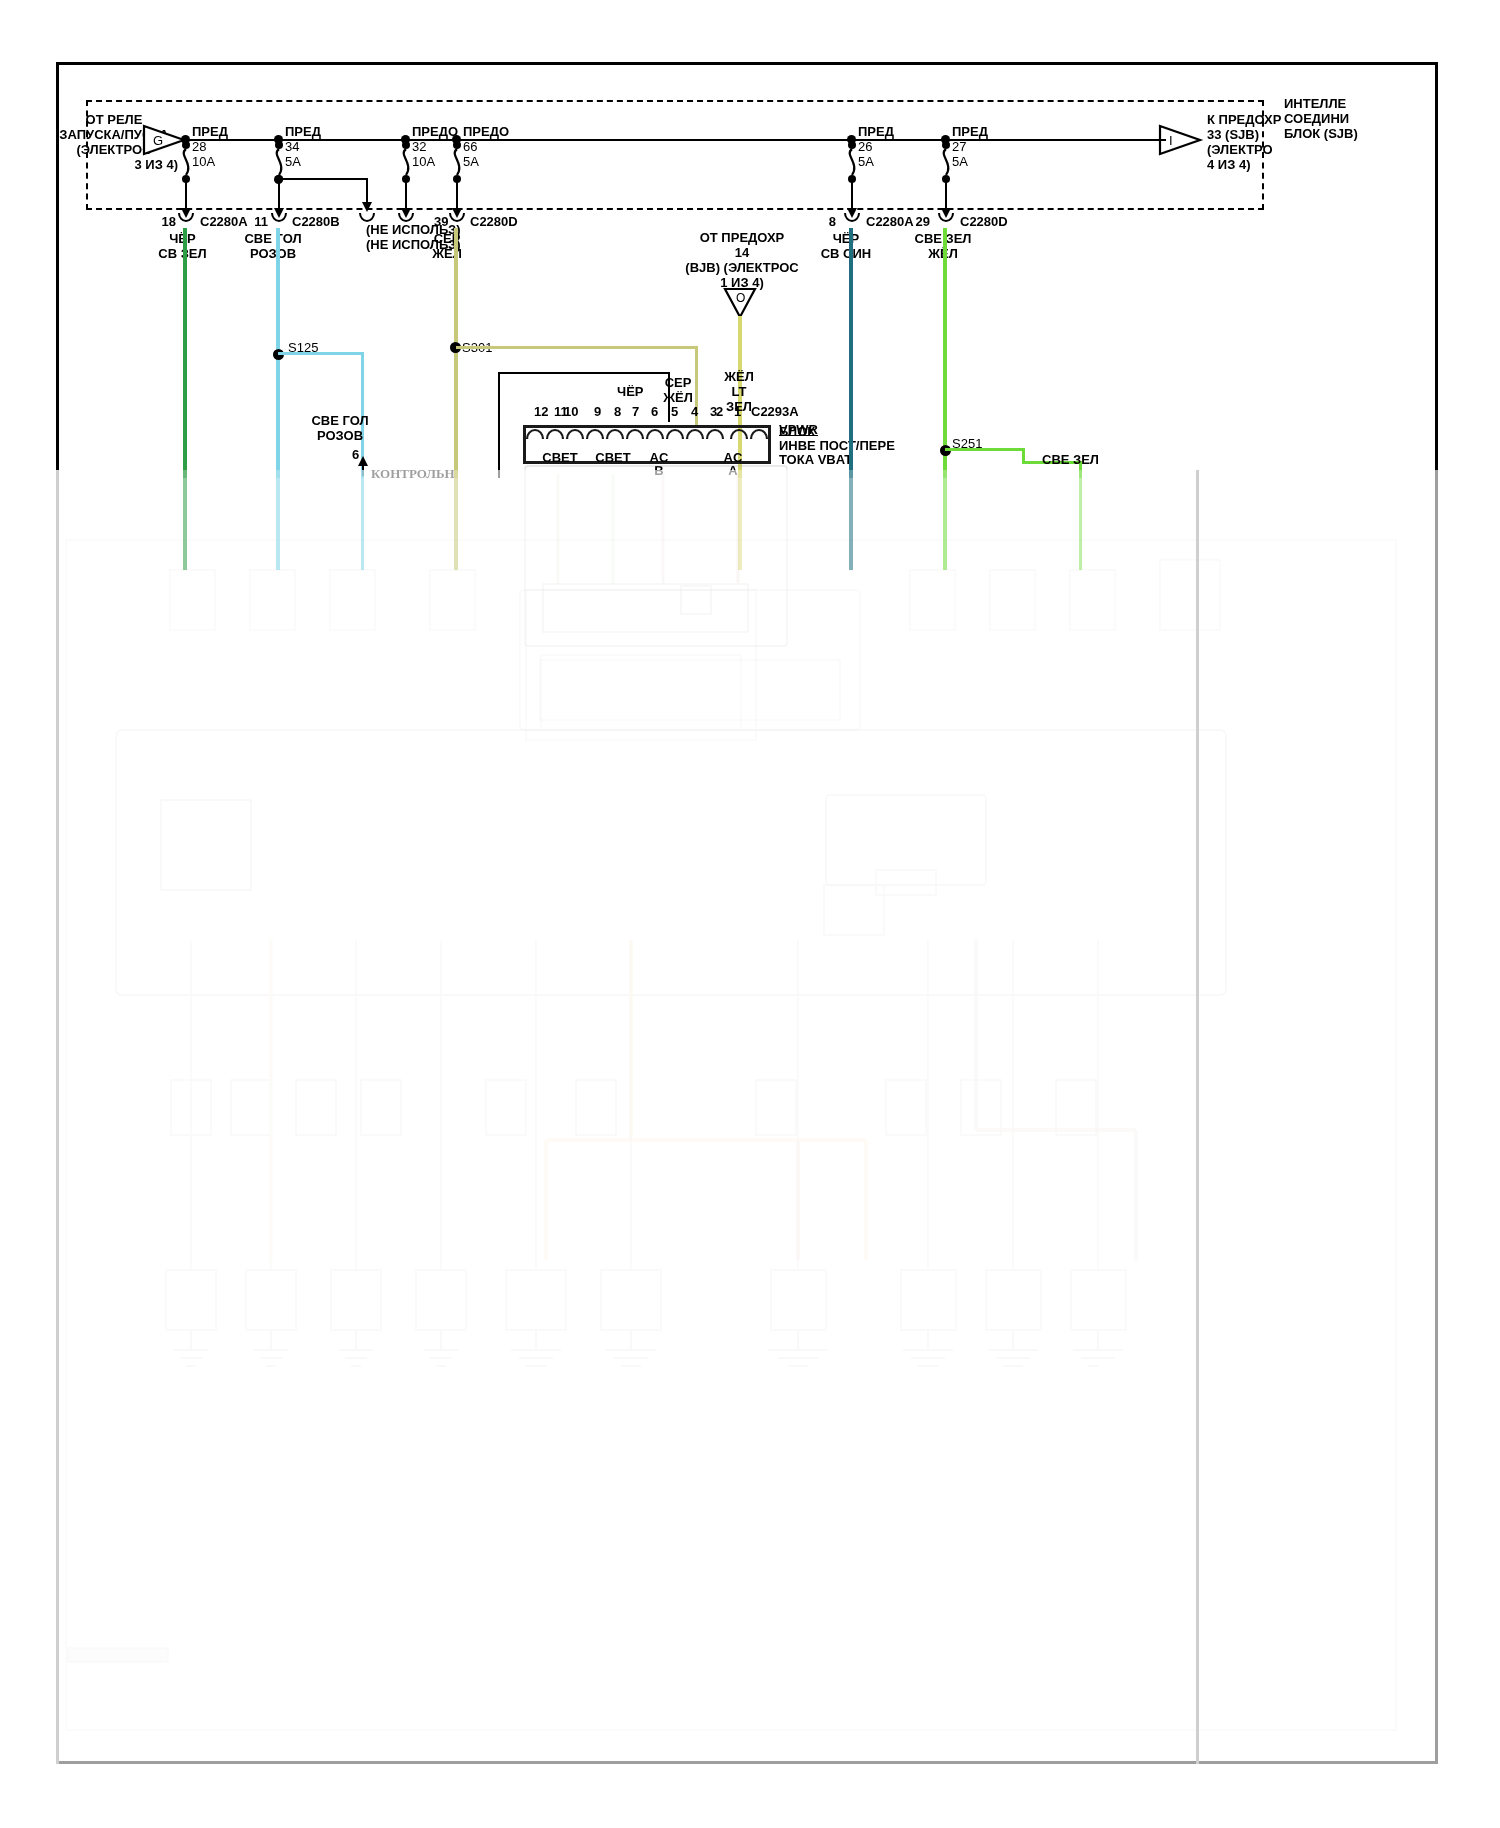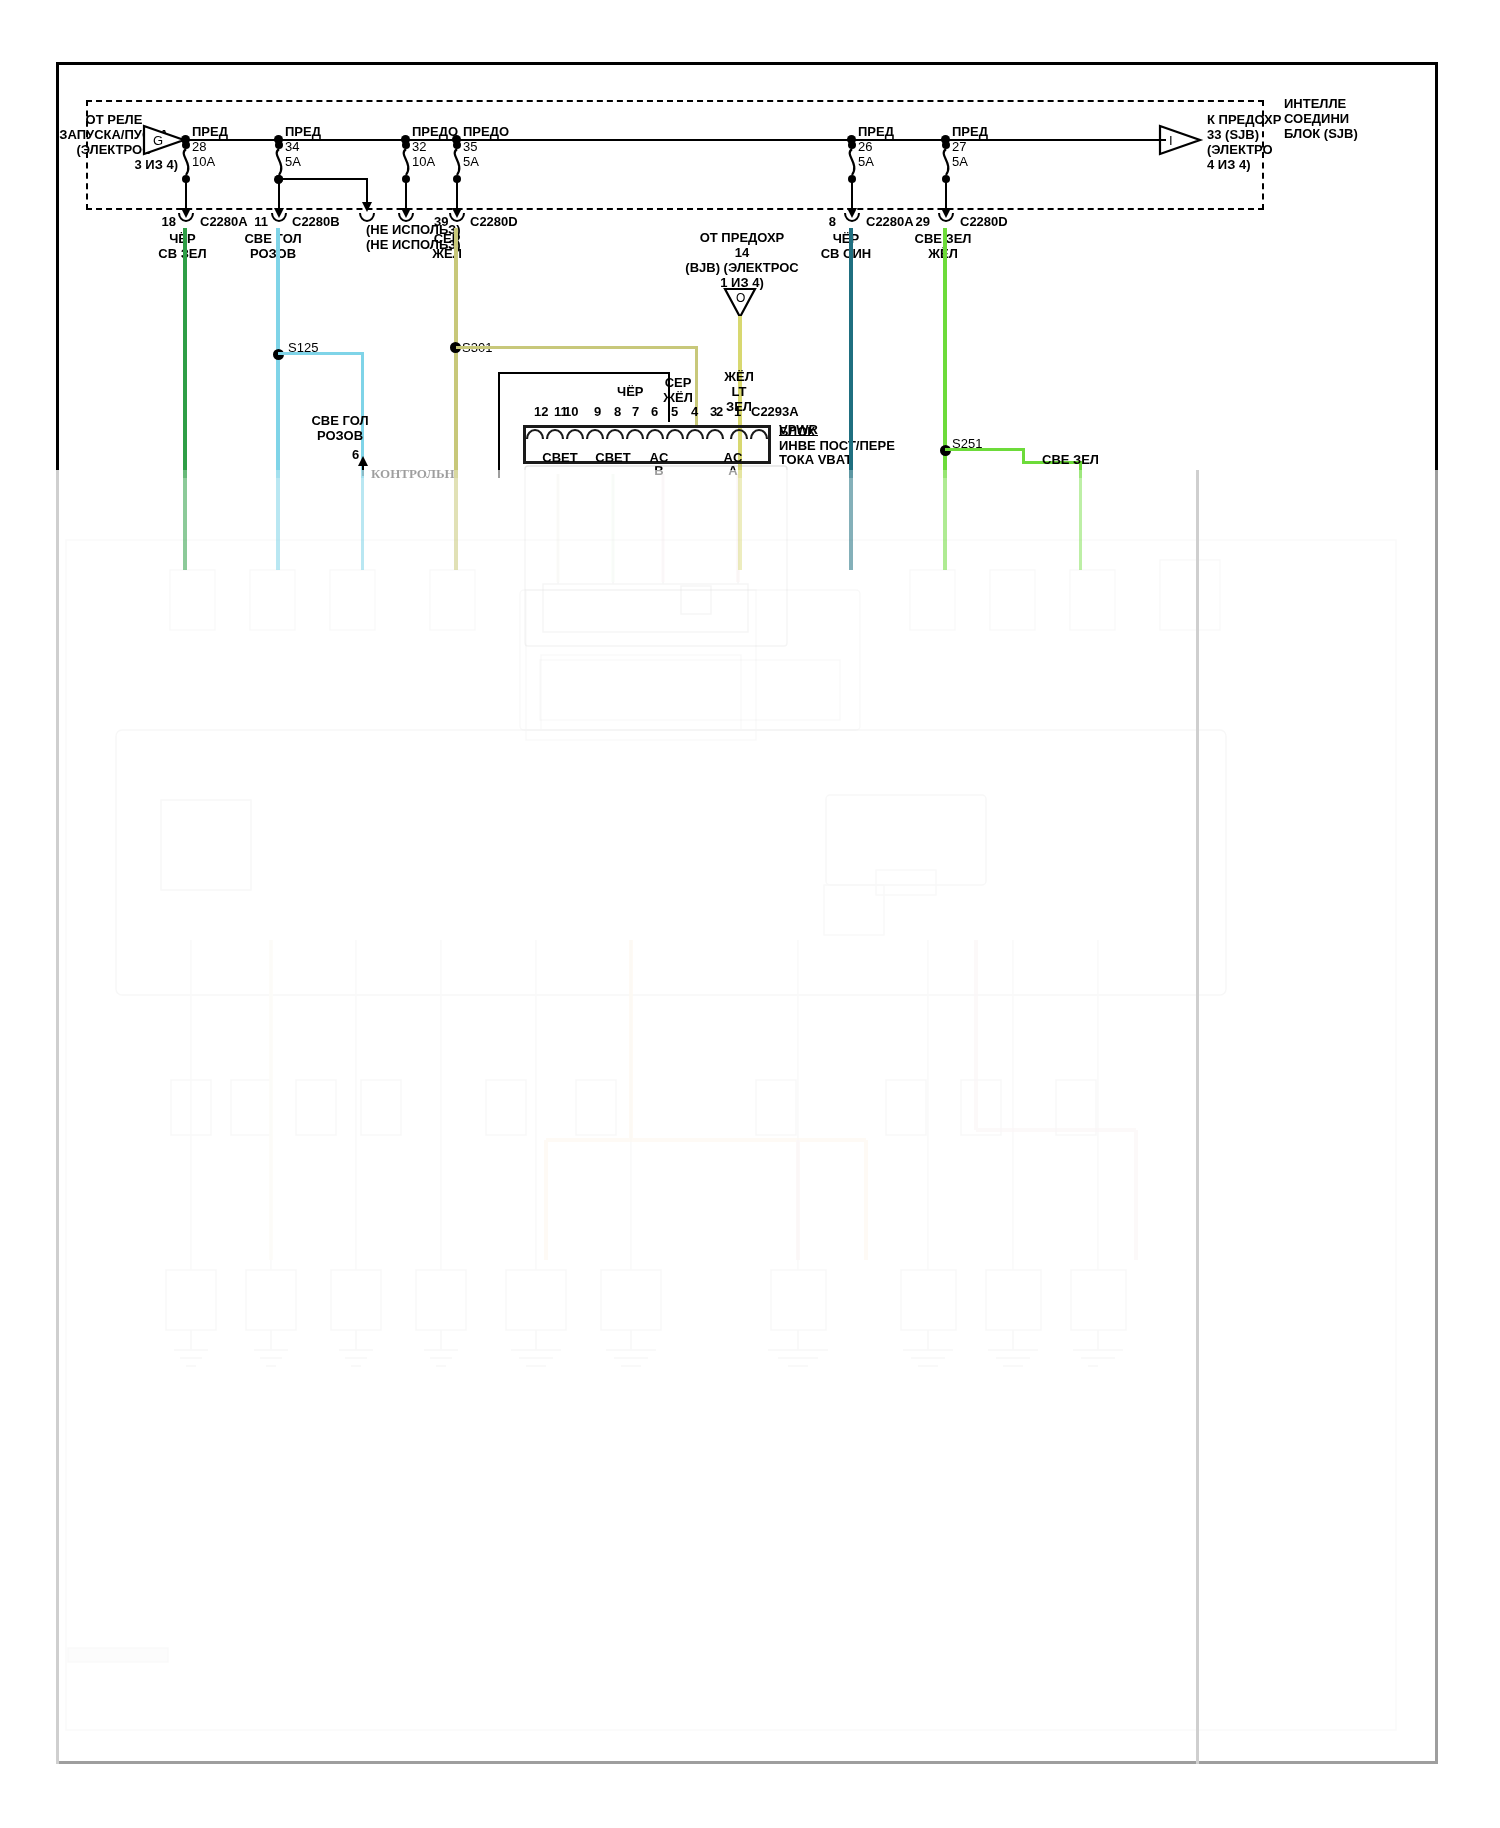--- a/index.html
+++ b/index.html
@@ -281,21 +281,21 @@
   <div class="txt b" style="left:366px;top:237px;">(НЕ ИСПОЛЬЗ)</div>
   <div class="txt b" style="left:434px;top:214px;">39</div>
 
   <div class="dot" style="left:452px;top:135px;"></div>
   <svg style="position:absolute;left:447px;top:139px;width:20px;height:46px;" viewBox="0 0 20 46">
     <circle cx="10" cy="6" r="4" fill="#000"></circle>
     <path d="M10 10 C 2 16, 18 24, 10 36" stroke="#000" stroke-width="2.2" fill="none"></path>
     <circle cx="10" cy="40" r="4" fill="#000"></circle>
   </svg>
   <div class="txt b" style="left:463px;top:124px;">ПРЕДО</div>
-  <div class="txt" style="left:463px;top:139px;">35</div>
+  <div class="txt" style="left:463px;top:139px;">66</div>
   <div class="txt" style="left:463px;top:154px;">5A</div>
   <div class="vline" style="left:456px;top:178px;height:32px;"></div>
   <svg style="position:absolute;left:449px;top:198px;width:16px;height:26px;" viewBox="0 0 16 26">
     <line x1="8" y1="0" x2="8" y2="14" stroke="#000" stroke-width="2"></line>
     <polygon points="8,20 3,10 13,10" fill="#000"></polygon>
   </svg>
   <svg style="position:absolute;left:447px;top:212px;width:20px;height:12px;" viewBox="0 0 20 12">
     <path d="M3 1 A 7 8 0 0 0 17 1" stroke="#000" stroke-width="2" fill="none"></path>
   </svg>
   <div class="txt b" style="left:470px;top:214px;">C2280D</div>

